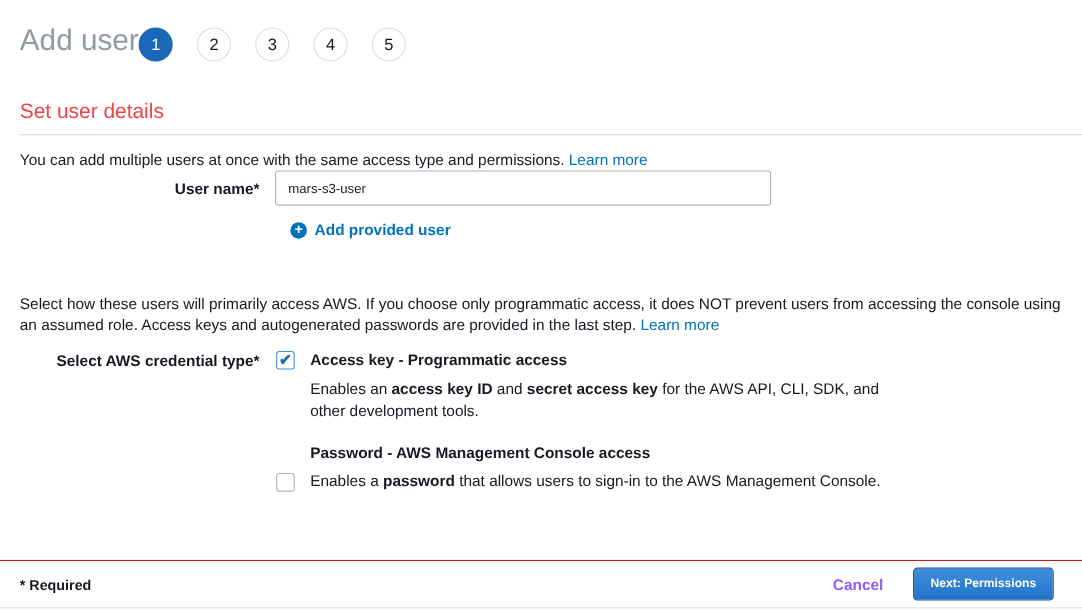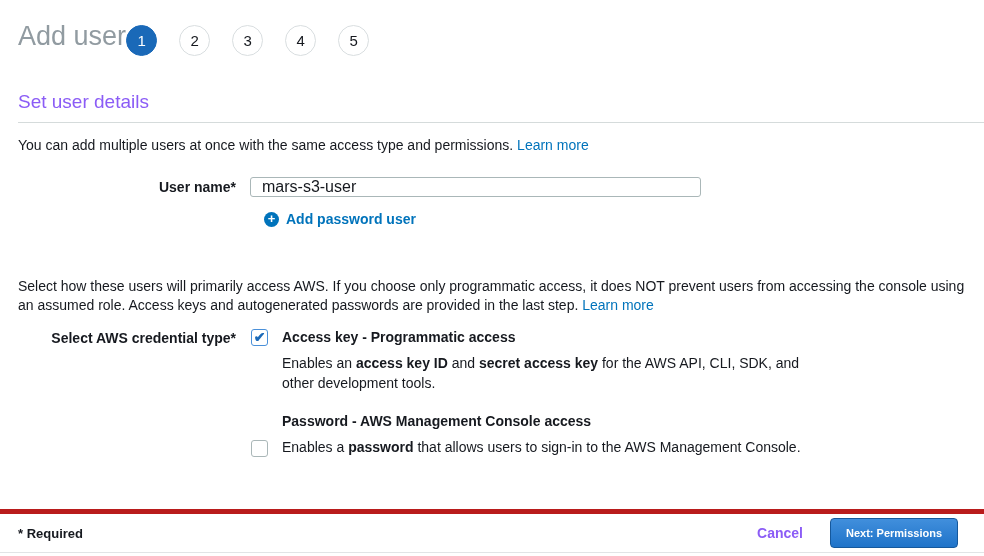--- a/index.html
+++ b/index.html
@@ -48,58 +48,57 @@
     color: #ffffff;
   }
 
   
   .section { margin: 0 0 0 18px; }
   .section-1 { margin-top: 35px; }
   .section-2 { margin-top: 50px; }
   .section-heading {
     font-size: 19px;
     font-weight: 400;
-    color: #8b5cf6;
+    color: #ef4444;
     margin: 0;
     padding-bottom: 9px;
     border-bottom: 1px solid #d5dbdb;
   }
   .section-desc {
     font-size: 14px;
     line-height: 19px;
     color: #16191f;
     margin: 13px 8px 0 0;
   }
   a.link {
     color: #0073bb;
     text-decoration: none;
     cursor: pointer;
   }
 
   
   .form-row {
     display: flex;
     align-items: center;
-    margin-top: 22px;
   }
   .form-label {
     width: 232px;
     text-align: right;
     padding-right: 14px;
     font-size: 14px;
     font-weight: bold;
     flex-shrink: 0;
   }
   .username-input {
     width: 451px;
-    height: 20px;
+    height: 32px;
     border: 1px solid #aab7b8;
     border-radius: 3px;
     font-family: "Liberation Sans", sans-serif;
-    font-size: 16px;
+    font-size: 12px;
     color: #16191f;
     padding: 0 11px;
     outline: none;
   }
   .add-another {
     display: flex;
     align-items: center;
     margin: 14px 0 0 246px;
     cursor: pointer;
   }
@@ -170,21 +169,21 @@
     margin-top: 7px;
     line-height: 20px;
     max-width: 545px;
   }
 
   
   .footer {
     position: absolute;
     left: 0; right: 0; bottom: 3px;
     height: 44px;
-    border-top: 5px solid #b91c1c;
+    border-top: 1px solid #b91c1c;
     border-bottom: 1px solid #e1e4e6;
     background: #ffffff;
     display: flex;
     align-items: center;
     padding: 0 26px 0 18px;
   }
   .required-note {
     font-size: 13px;
     font-weight: bold;
   }
@@ -228,21 +227,21 @@
   <h2 class="section-heading">Set user details</h2>
   <p class="section-desc"><span>You can add multiple users at once with the same access type and permissions.</span> <a class="link">Learn more</a></p>
 
   <div class="form-row">
     <div class="form-label">User name*</div>
     <input class="username-input" type="text" value="mars-s3-user" style="">
   </div>
 
   <div class="add-another">
     <span class="plus-icon">+</span>
-    <span class="add-another-label">Add password user</span>
+    <span class="add-another-label">Add provided user</span>
   </div>
 </div>
 
 <div class="section section-2">
   <p class="section-desc"><span>Select how these users will primarily access AWS. If you choose only programmatic access, it does NOT prevent users from accessing the console using an assumed role. Access keys and autogenerated passwords are provided in the last step.</span> <a class="link">Learn more</a></p>
 
   <div class="cred-row">
     <div class="cred-label">Select AWS credential type*</div>
     <div class="options">
 

